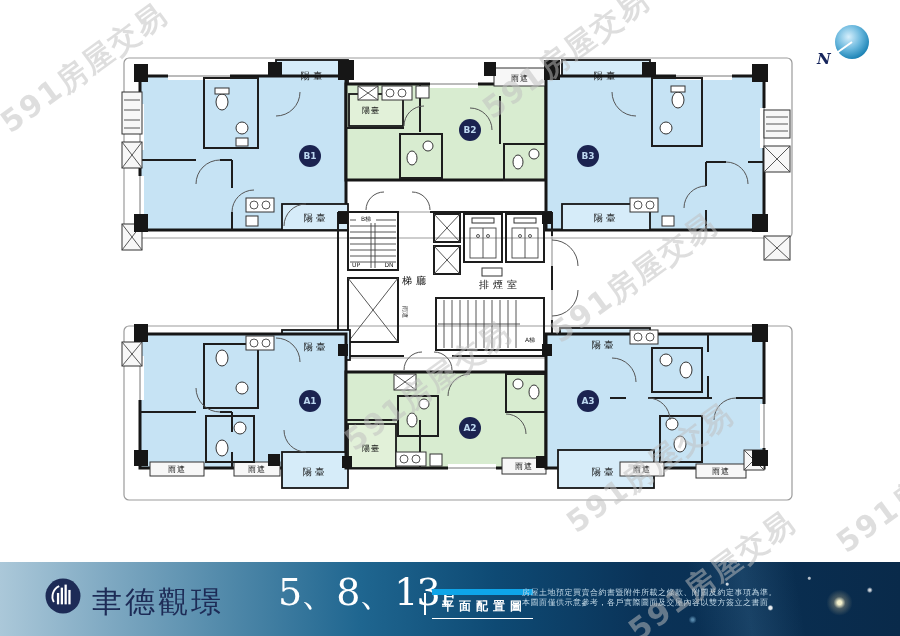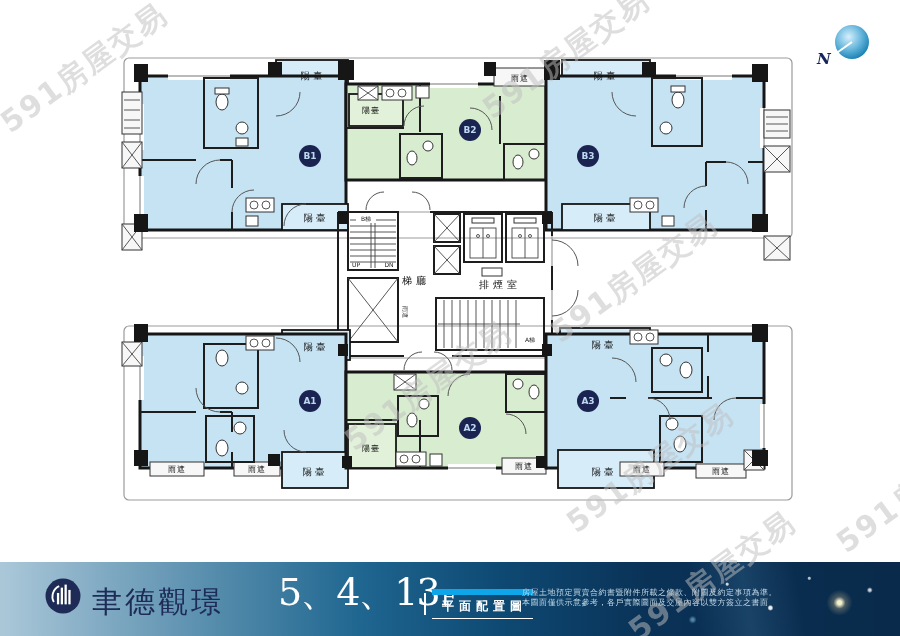--- a/index.html
+++ b/index.html
@@ -373,21 +373,21 @@
   <div id="banner"></div>
   <svg id="logo" width="38" height="38" viewBox="0 0 50 50">
     <circle cx="25" cy="25" r="23" fill="#1d2b56"></circle>
     <path d="M13,33 a15,15 0 0 1 7,-21" stroke="#fff" stroke-width="2.5" fill="none"></path>
     <rect x="17" y="21" width="3" height="15" fill="#fff"></rect>
     <rect x="22" y="14" width="3" height="22" fill="#fff"></rect>
     <rect x="27" y="10" width="3" height="26" fill="#fff"></rect>
     <rect x="32" y="17" width="3" height="19" fill="#fff"></rect>
   </svg>
   <div id="brand">聿德觀璟</div>
-  <div id="floors"><span>5、4、13</span><span class="fsuf">F</span></div>
+  <div id="floors"><span>5、8、13</span><span class="fsuf">F</span></div>
   <div id="ptype-wrap">
     <div class="vline"></div>
     <div id="ptype">平面配置圖</div>
   </div>
   <div id="disc">
     <div>房屋土地預定買賣合約書暨附件所載之條款、附圖及約定事項為準。</div>
     <div>本圖面僅供示意參考，各戶實際圖面及交屋內容以雙方簽立之書面</div>
   </div>
 </div>
 

